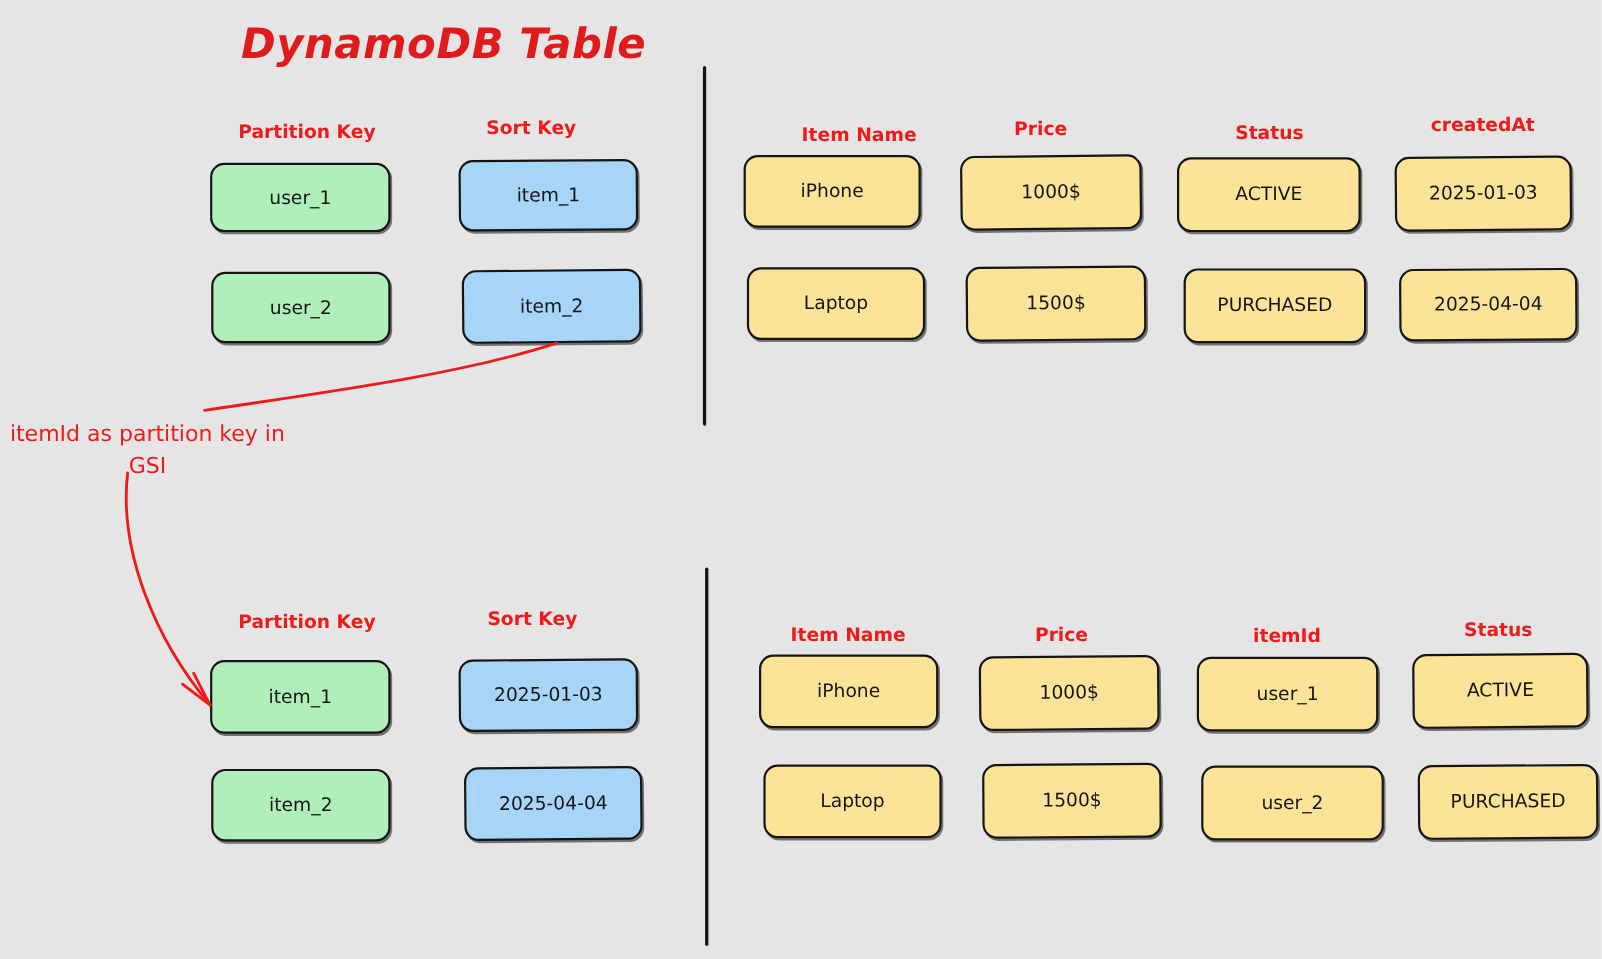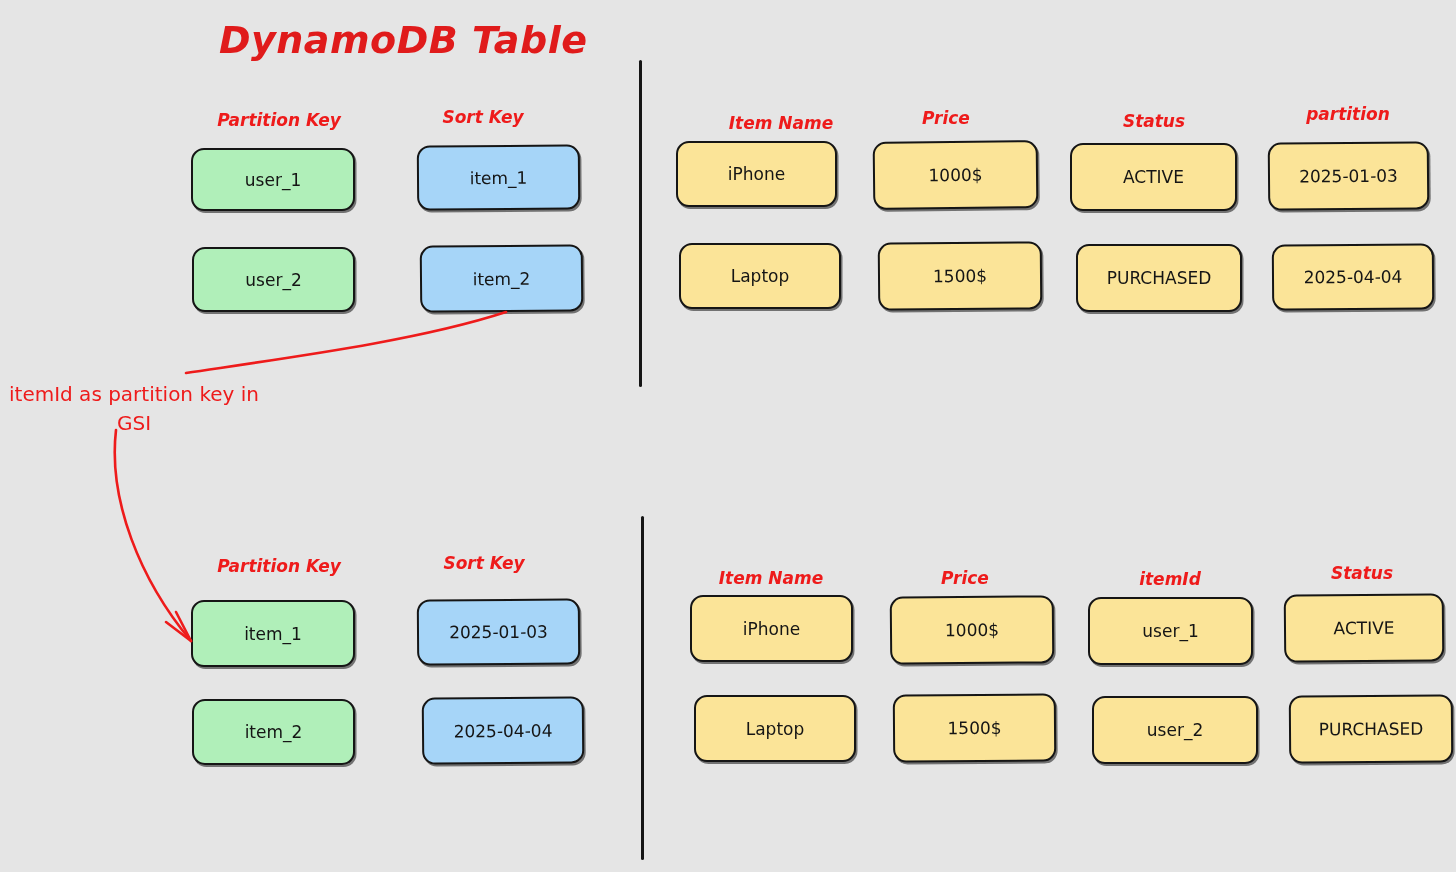--- a/index.html
+++ b/index.html
@@ -30,21 +30,20 @@
     letter-spacing: 0.5px;
     white-space: nowrap;
   }
 
   
   .col-header {
     position: absolute;
     color: #ee1b1b;
     font-family: "DejaVu Sans", sans-serif;
     font-weight: 700;
-    font-style: italic;
     font-size: 17px;
     white-space: nowrap;
     text-align: center;
     transform: translateX(-50%);
   }
 
   
   .cell {
     position: absolute;
     border: 2.5px solid #151515;
@@ -102,21 +101,21 @@
 
   <div class="divider" style="left:639px; top:60px; height:327px;"></div>
   <div class="divider" style="left:641px; top:516px; height:344px;"></div>
 
   <div class="col-header" style="left:279px; top:110px;">Partition Key</div>
   <div class="col-header" style="left:483px; top:107px;">Sort Key</div>
 
   <div class="col-header" style="left:781px; top:113px;">Item Name</div>
   <div class="col-header" style="left:946px; top:108px;">Price</div>
   <div class="col-header" style="left:1154px; top:111px;">Status</div>
-  <div class="col-header" style="left:1348px; top:104px;">partition</div>
+  <div class="col-header" style="left:1348px; top:104px;">createdAt</div>
 
   <div class="cell green" style="left:191px; top:148px; width:164px; height:63px;">user_1</div>
   <div class="cell blue" style="left:417px; top:145px; width:163px; height:65px; transform:rotate(-0.4deg);">item_1</div>
   <div class="cell yellow" style="left:676px; top:141px; width:161px; height:66px;">iPhone</div>
   <div class="cell yellow" style="left:873px; top:141px; width:165px; height:68px; transform:rotate(-0.6deg);">1000$</div>
   <div class="cell yellow" style="left:1070px; top:143px; width:167px; height:68px;">ACTIVE</div>
   <div class="cell yellow" style="left:1268px; top:142px; width:161px; height:68px; transform:rotate(-0.5deg);">2025-01-03</div>
 
   <div class="cell green" style="left:192px; top:247px; width:163px; height:65px;">user_2</div>
   <div class="cell blue" style="left:420px; top:245px; width:163px; height:67px; transform:rotate(-0.5deg);">item_2</div>

